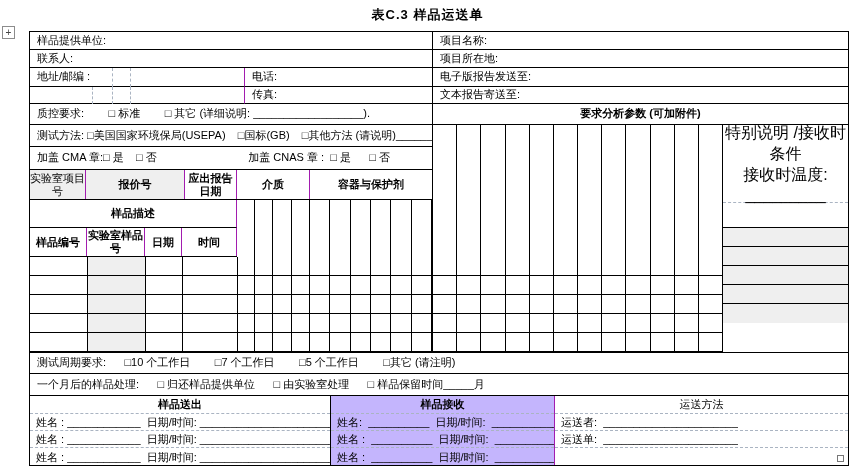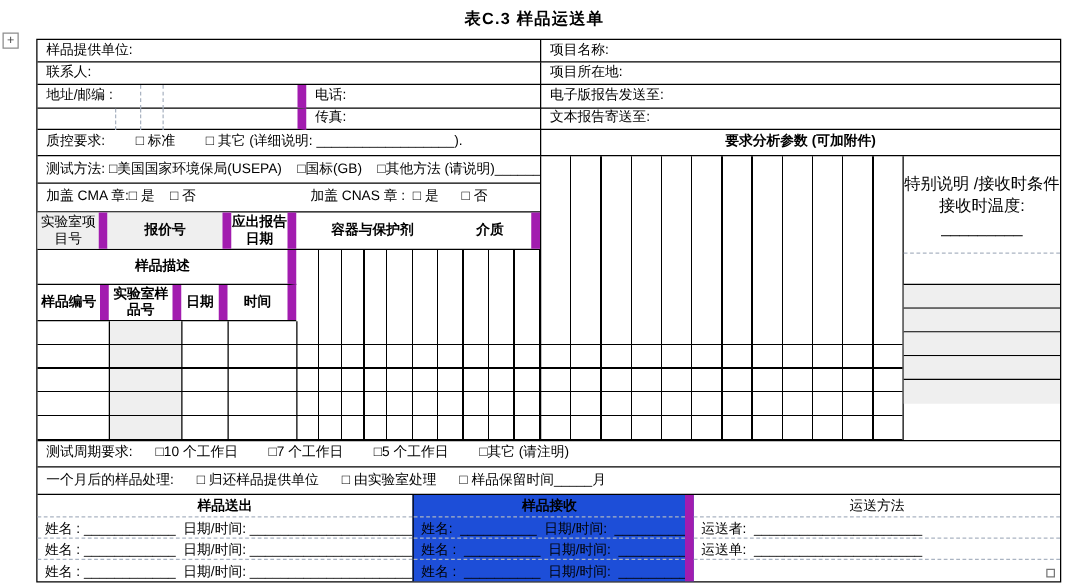--- a/index.html
+++ b/index.html
@@ -2,30 +2,30 @@
 <html><head>
 <meta charset="utf-8">
 <style>
   *{margin:0;padding:0;box-sizing:border-box}
   html,body{width:855px;height:468px;background:#fff;overflow:hidden}
   body{position:relative;font-family:"Liberation Sans","DejaVu Sans",sans-serif;color:#000}
   .title{position:absolute;top:6px;left:0;right:0;text-align:center;font-size:13px;font-weight:bold;letter-spacing:1px}
   .tbl{position:absolute;left:29px;top:31px;width:820px;height:435px;border:1px solid #000}
   .cell{position:absolute;font-size:11px;line-height:1.2;white-space:pre;overflow:hidden;display:flex;align-items:center;padding-left:7px}
   .ctr{justify-content:center;padding-left:0;text-align:center}
-  .bb{border-bottom:1px solid #000}.br{border-right:7px solid #a21caf}
+  .bb{border-bottom:1px solid #000}.br{border-right:1px solid #a21caf}
   .bl{border-left:1px solid #000}.bt{border-top:1px solid #000}
   .shade{background:#efefef}
   .flexrow{position:absolute;display:flex}
   .fcell{font-size:11px;line-height:1.15;display:flex;align-items:center;justify-content:center;text-align:center;white-space:normal;overflow:hidden}
   .vdash{position:absolute;width:0;border-left:1px dashed #aab4c2}
   .vline{position:absolute;width:1px;background:#000}
   .grid{position:absolute}
   .rcol{position:absolute;display:flex;flex-direction:column}
-  .rcol>div{flex:none;display:flex;align-items:center;justify-content:center;font-size:13px;text-align:center}
+  .rcol>div{flex:none;display:flex;align-items:center;justify-content:center;font-size:16px;text-align:center}
   .hdash{border-bottom:1px dashed #aab4c2}
   .sig{display:flex;flex-direction:column;font-size:11px}
   .sig .hd{flex:none;height:18px;display:flex;align-items:center;justify-content:center}
   .sig .rw{flex:none;height:17px;display:flex;align-items:center;padding-left:6px;white-space:pre;overflow:hidden}
   .sig .rw:last-child{height:18px}
   .handle{position:absolute;left:2px;top:26px;width:13px;height:13px;border:1px solid #8c8c8c;background:#fff;font-size:10px;line-height:11px;text-align:center;color:#444}
   .resize{position:absolute;left:837px;top:455px;width:7px;height:7px;border:1px solid #777;background:#fff}
 </style>
 </head>
 <body>
@@ -53,22 +53,22 @@
   <div class="cell bb bl" style="left:402px;top:0;width:416px;height:18px">项目名称:</div>
   <div class="cell bb bl" style="left:402px;top:18px;width:416px;height:18px">项目所在地:</div>
   <div class="cell bb bl" style="left:402px;top:36px;width:416px;height:19px">电子版报告发送至:</div>
   <div class="cell bb bl" style="left:402px;top:55px;width:416px;height:17px">文本报告寄送至:</div>
   <div class="cell bb bl ctr" style="left:402px;top:72px;width:416px;height:21px;font-weight:bold">要求分析参数 (可加附件)</div>
 
   <div class="flexrow bb" style="left:0;top:138px;width:402px;height:30px">
     <div class="fcell br shade" style="width:56px;font-weight:normal">实验室项目号</div>
     <div class="fcell br shade" style="width:99px;font-weight:bold">报价号</div>
     <div class="fcell br" style="width:52px;font-weight:bold">应出报告日期</div>
+    <div class="fcell br" style="width:73px;font-weight:bold">介质</div>
     <div class="fcell" style="width:122px;font-weight:bold">容器与保护剂</div>
-    <div class="fcell br" style="width:73px;font-weight:bold">介质</div>
   </div>
 
   <div class="cell bb br ctr" style="left:0;top:168px;width:207px;height:28px;font-weight:bold">样品描述</div>
   <div class="flexrow bb" style="left:0;top:196px;width:207px;height:29px">
     <div class="fcell br" style="width:57px;font-weight:bold">样品编号</div>
     <div class="fcell br" style="width:58px;font-weight:bold">实验室样品号</div>
     <div class="fcell br" style="width:37px;font-weight:bold">日期</div>
     <div class="fcell br" style="width:55px;font-weight:bold">时间</div>
   </div>
 
@@ -102,21 +102,21 @@
   <div class="cell bt" style="left:0;top:320px;width:818px;height:21px">测试周期要求:      □10 个工作日        □7 个工作日        □5 个工作日        □其它 (请注明)</div>
   <div class="cell bt" style="left:0;top:341px;width:818px;height:22px">一个月后的样品处理:      □ 归还样品提供单位      □ 由实验室处理      □ 样品保留时间_____月</div>
 
   <div class="flexrow bt" style="left:0;top:363px;width:818px;height:70px">
     <div class="sig" style="width:300px">
       <div class="hd hdash" style="font-weight:bold">样品送出</div>
       <div class="rw hdash">姓名 : ____________  日期/时间: ______________________ .</div>
       <div class="rw hdash">姓名 : ____________  日期/时间: ______________________ .</div>
       <div class="rw">姓名 : ____________  日期/时间: ______________________ .</div>
     </div>
-    <div class="sig bl br" style="width:225px;background:#1d4ed8">
+    <div class="sig bl br" style="width:225px;background:#c4b5fd">
       <div class="hd hdash" style="font-weight:bold">样品接收</div>
       <div class="rw hdash">姓名:  __________  日期/时间:  ____________ .</div>
       <div class="rw hdash">姓名 :  __________  日期/时间:  ____________ .</div>
       <div class="rw">姓名 :  __________  日期/时间:  ____________ .</div>
     </div>
     <div class="sig" style="width:293px">
       <div class="hd hdash" style="font-weight:normal">运送方法</div>
       <div class="rw hdash">运送者:  ______________________</div>
       <div class="rw hdash">运送单:  ______________________</div>
       <div class="rw"></div>

